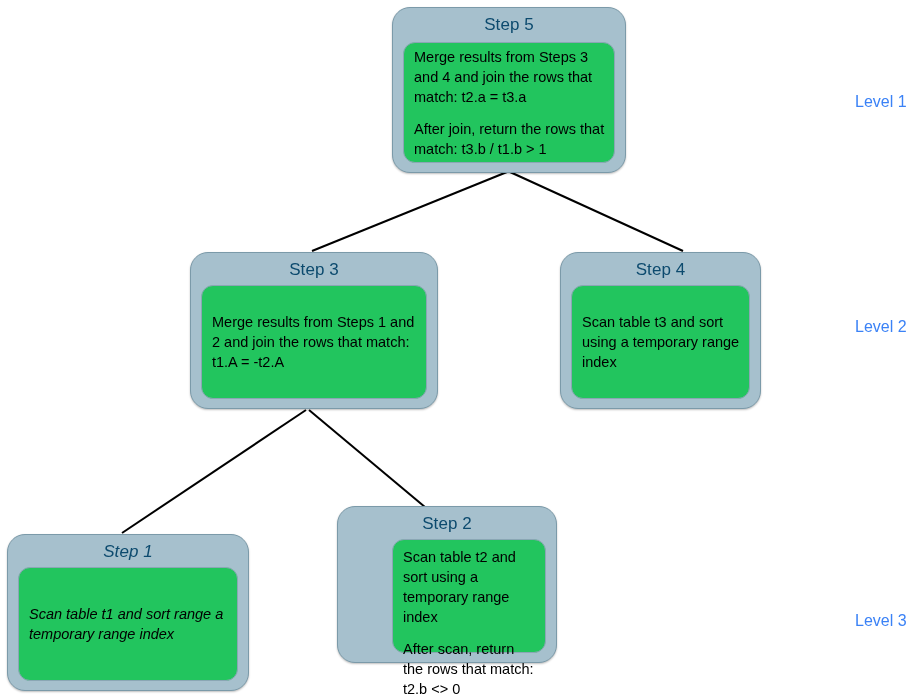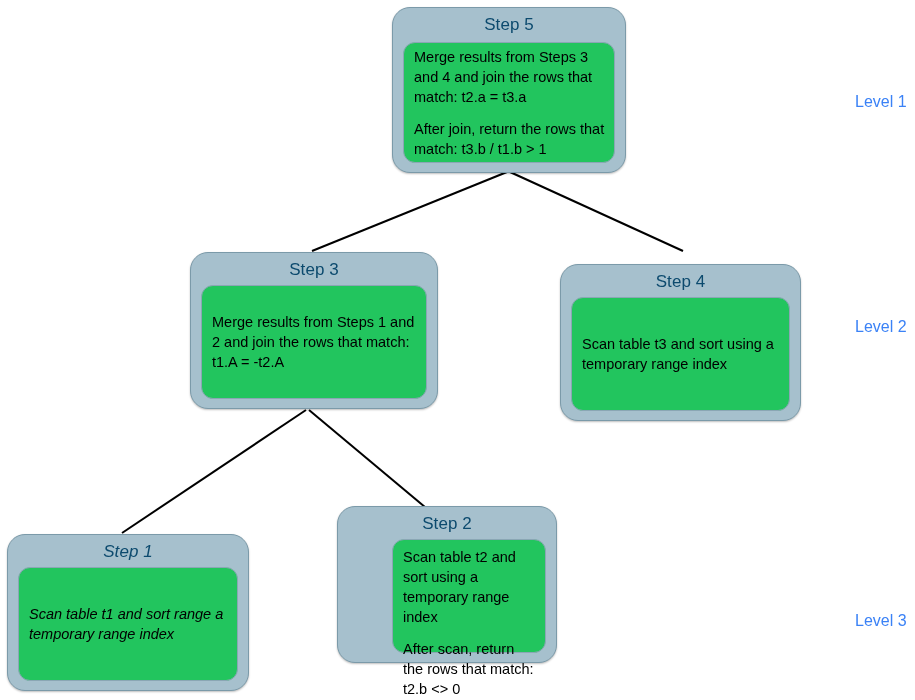--- a/index.html
+++ b/index.html
@@ -77,21 +77,21 @@
     white-space: nowrap;
   }
 
   
   #node-step5 { left: 392px; top: 7px;   width: 234px; height: 166px; }
   #node-step5 .node-body { top: 34px; }
 
   #node-step3 { left: 190px; top: 252px; width: 248px; height: 157px; }
   #node-step3 .node-body { top: 32px; }
 
-  #node-step4 { left: 560px; top: 252px; width: 241px; height: 157px; margin-top: 12px; }
+  #node-step4 { left: 560px; top: 252px; width: 201px; height: 157px; }
   #node-step4 .node-body { top: 32px; }
 
   #node-step1 { left: 7px;   top: 534px; width: 242px; height: 157px; font-style: italic; }
   #node-step1 .node-body { top: 32px; }
 
   #node-step2 { left: 337px; top: 506px; width: 220px; height: 157px; }
   #node-step2 .node-body { top: 32px; }
 </style>
 </head>
 <body>

